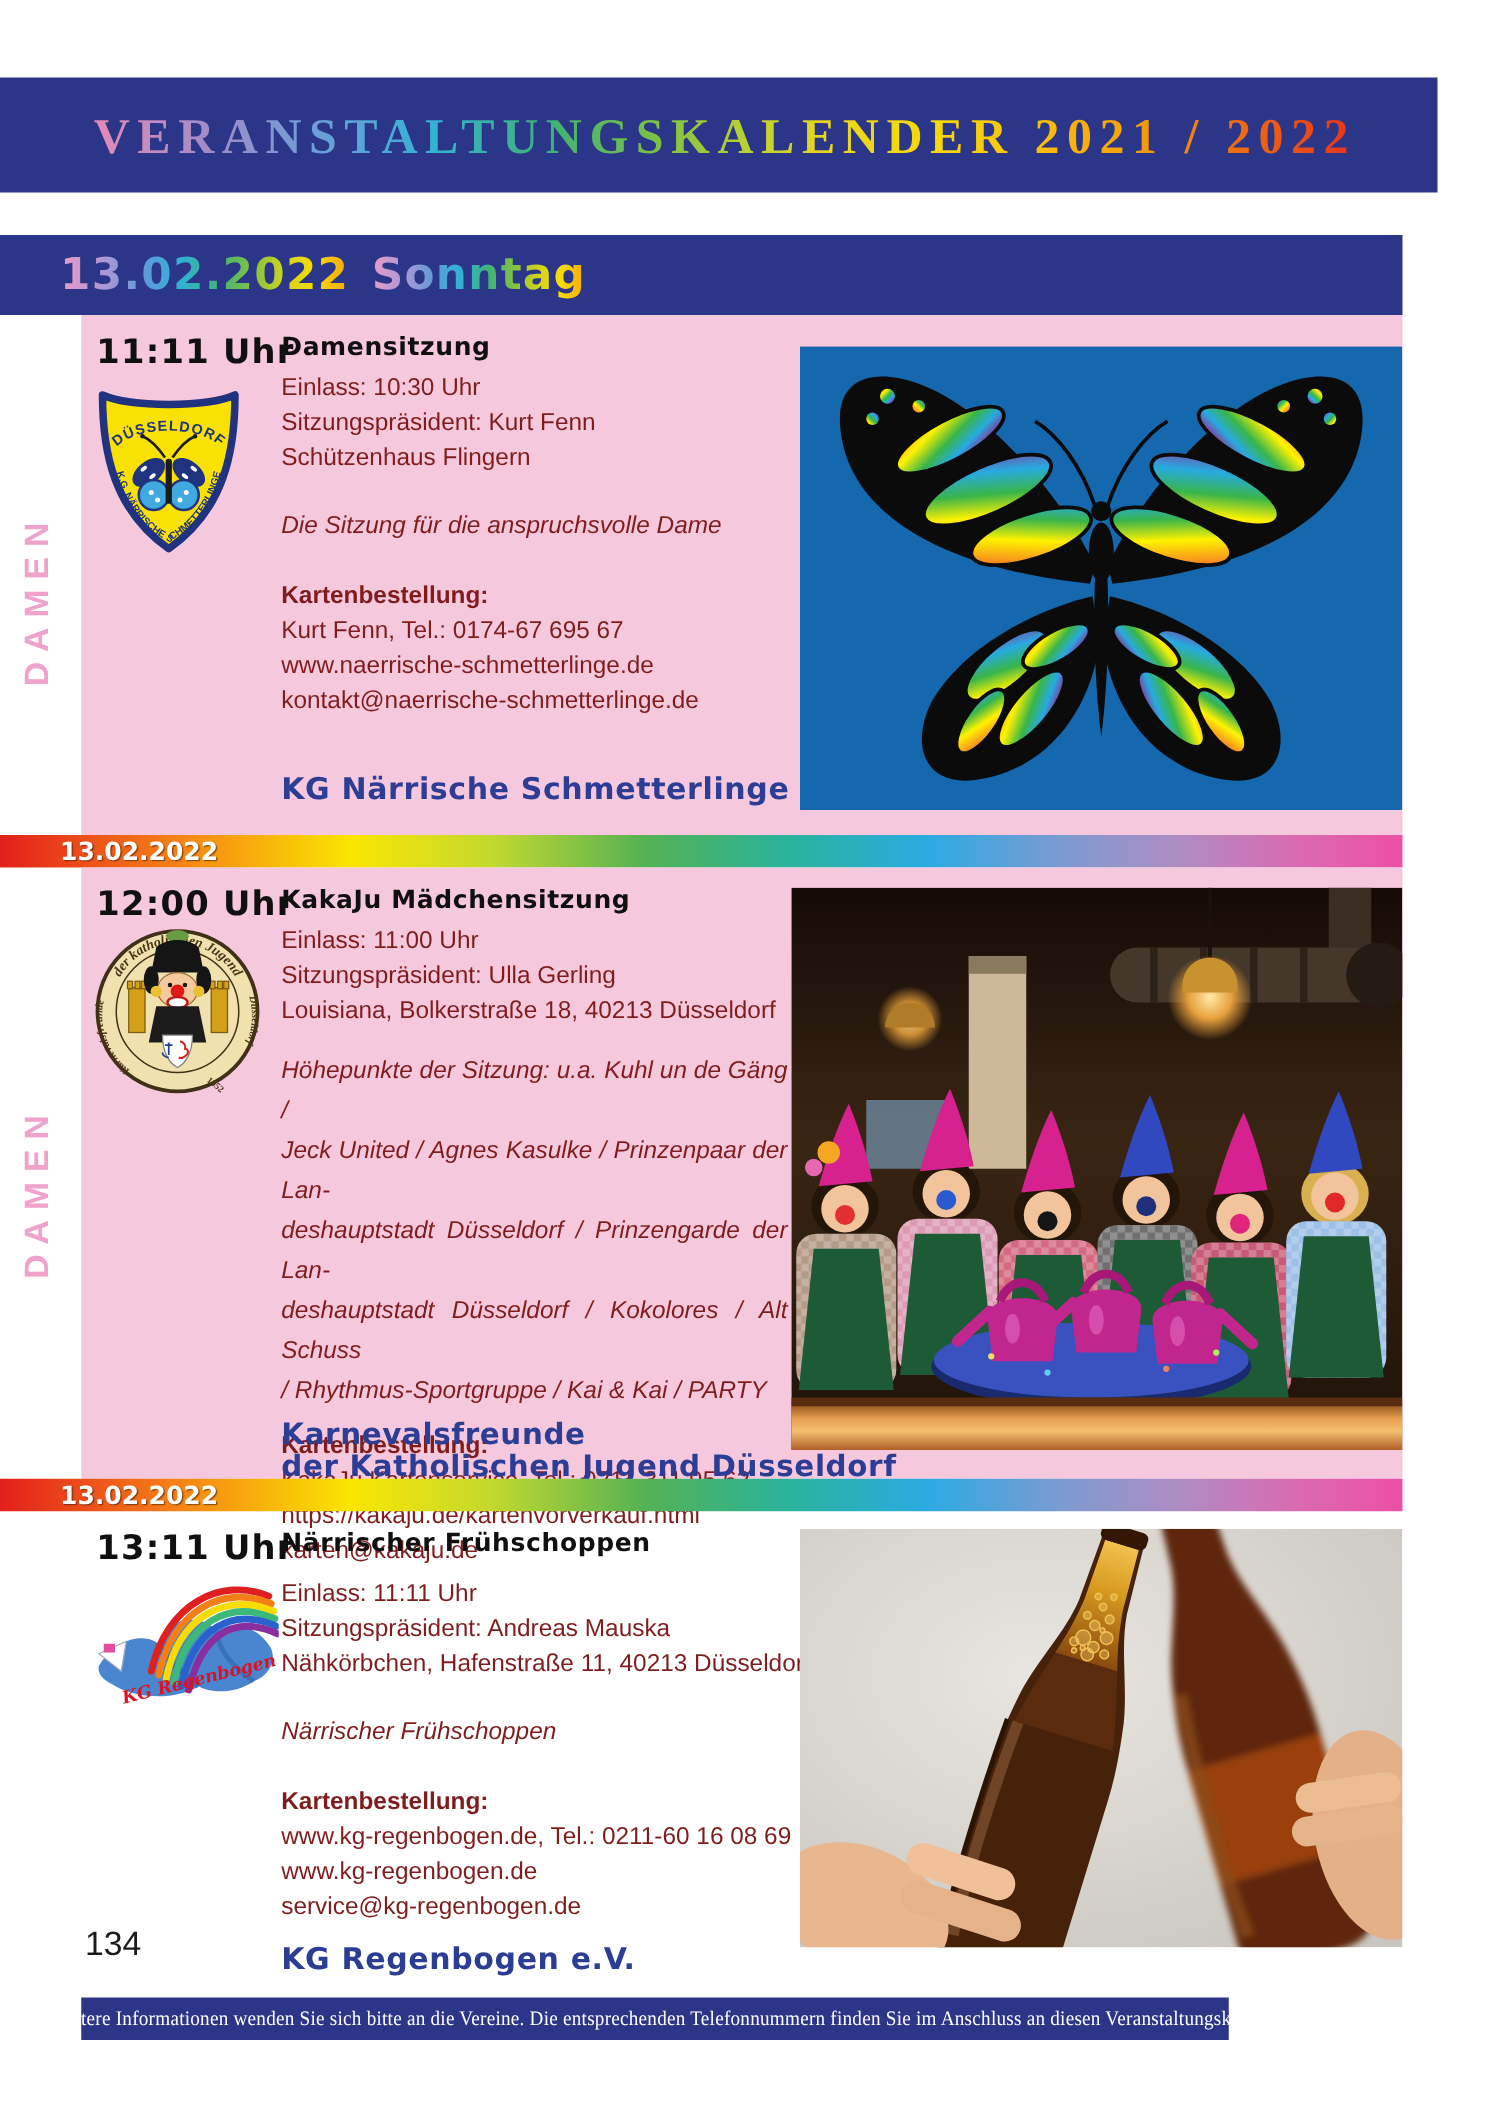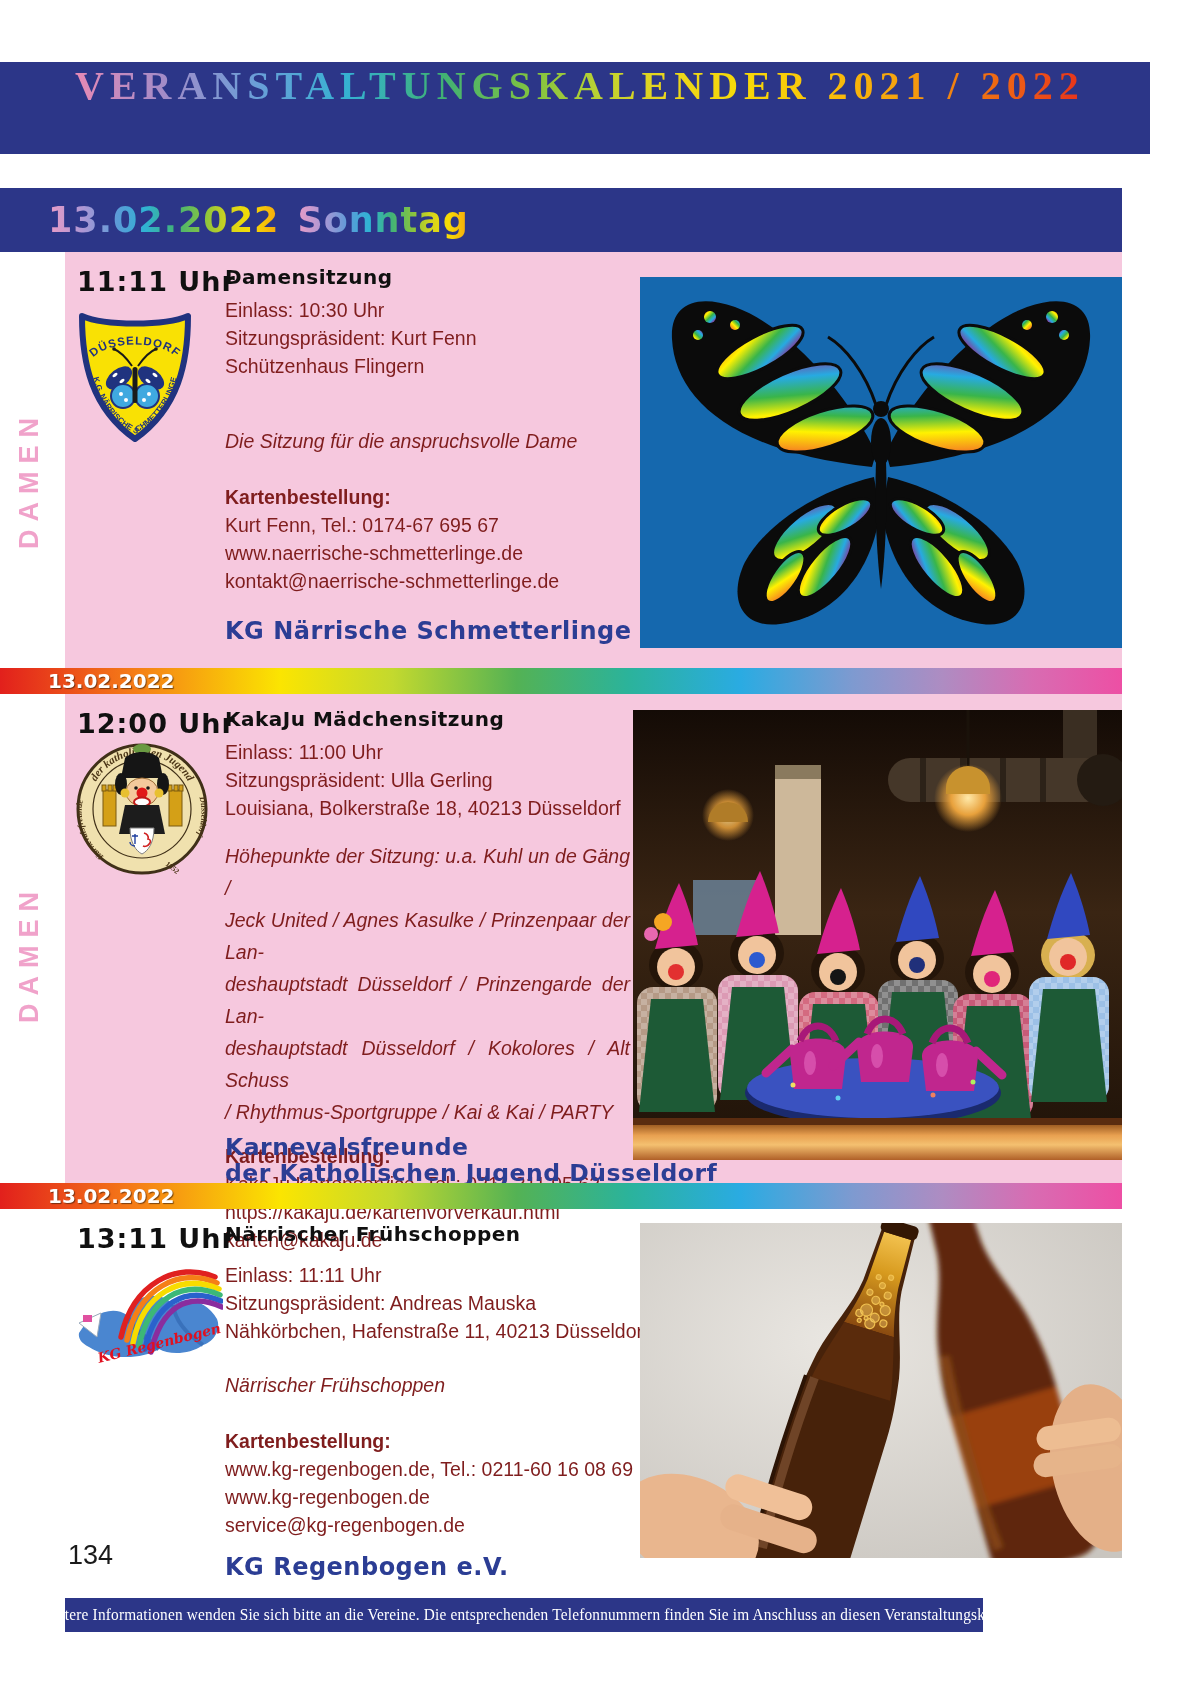--- a/index.html
+++ b/index.html
@@ -1,21 +1,21 @@
 <!DOCTYPE html>
 <html><head>
 <meta charset="utf-8">
 <style>
   html,body{margin:0;padding:0;background:#ffffff;}
   .page{position:relative;width:1191px;height:1685px;background:#fff;overflow:hidden;
         font-family:"Liberation Sans",sans-serif;color:#1c1c1c;}
 
   
   .title-bar{position:absolute;left:0;top:62px;width:1150px;height:92px;background:#2C3688;
-             display:flex;}
+             display:flex;align-items:center;}
   .title-text{margin-left:75px;font-family:"Liberation Serif",serif;font-weight:bold;
               font-size:40px;letter-spacing:6px;white-space:nowrap;
               background:linear-gradient(90deg,#e78ab5 0%,#a28cc8 9%,#6a9fd8 18%,#35b2d2 27%,
                 #3eb176 36%,#7fc241 45%,#bcd232 52%,#e8d51e 58%,#f7d908 66%,#f9c20a 74%,
                 #f5a00e 82%,#ef7012 90%,#e8321c 100%);
               -webkit-background-clip:text;background-clip:text;color:transparent;}
   .date-bar{position:absolute;left:0;top:188px;width:1122px;height:64px;background:#2C3688;
             display:flex;align-items:center;padding-left:48px;box-sizing:border-box;}
   .date-bar .comic-grad{font-family:"DejaVu Sans",sans-serif;font-weight:bold;font-size:35px;
               letter-spacing:1px;white-space:nowrap;
@@ -40,21 +40,21 @@
            font-weight:bold;font-size:27px;letter-spacing:1px;color:#101010;white-space:nowrap;}
   .ev-title{position:absolute;left:160px;top:13px;font-family:"DejaVu Sans",sans-serif;
            font-weight:bold;font-size:20px;letter-spacing:0.5px;color:#101010;white-space:nowrap;}
   .ev-logo{position:absolute;left:10px;top:52px;}
   #ev2 .ev-logo{top:44px;}
   #ev3 .ev-logo{left:8px;top:48px;}
   .ev-details{position:absolute;left:160px;top:44px;width:405px;font-size:19.5px;
               line-height:28px;color:#7f1d1d;}
   #ev3 .ev-details{top:52px;}
   .d-line{white-space:nowrap;}
-  .d-note{margin-top:47px;font-style:italic;}
+  .d-note{margin-top:26px;font-style:italic;}
   #ev2 .d-note{margin-top:18px;line-height:32px;}
   #ev3 .d-note{margin-top:26px;}
   .just-line{text-align:justify;text-align-last:justify;}
   .d-tickets-label{margin-top:28px;font-weight:bold;white-space:nowrap;}
   #ev2 .d-tickets-label{margin-top:14px;}
   .ev-club{position:absolute;left:160px;font-family:"DejaVu Sans",sans-serif;font-weight:bold;
            font-size:24px;color:#2B3D94;letter-spacing:0.5px;white-space:nowrap;}
   #ev1 .ev-club{top:365px;}
   #ev2 .ev-club{top:440px;font-size:23.5px;line-height:26px;}
   #ev3 .ev-club{top:344px;}

